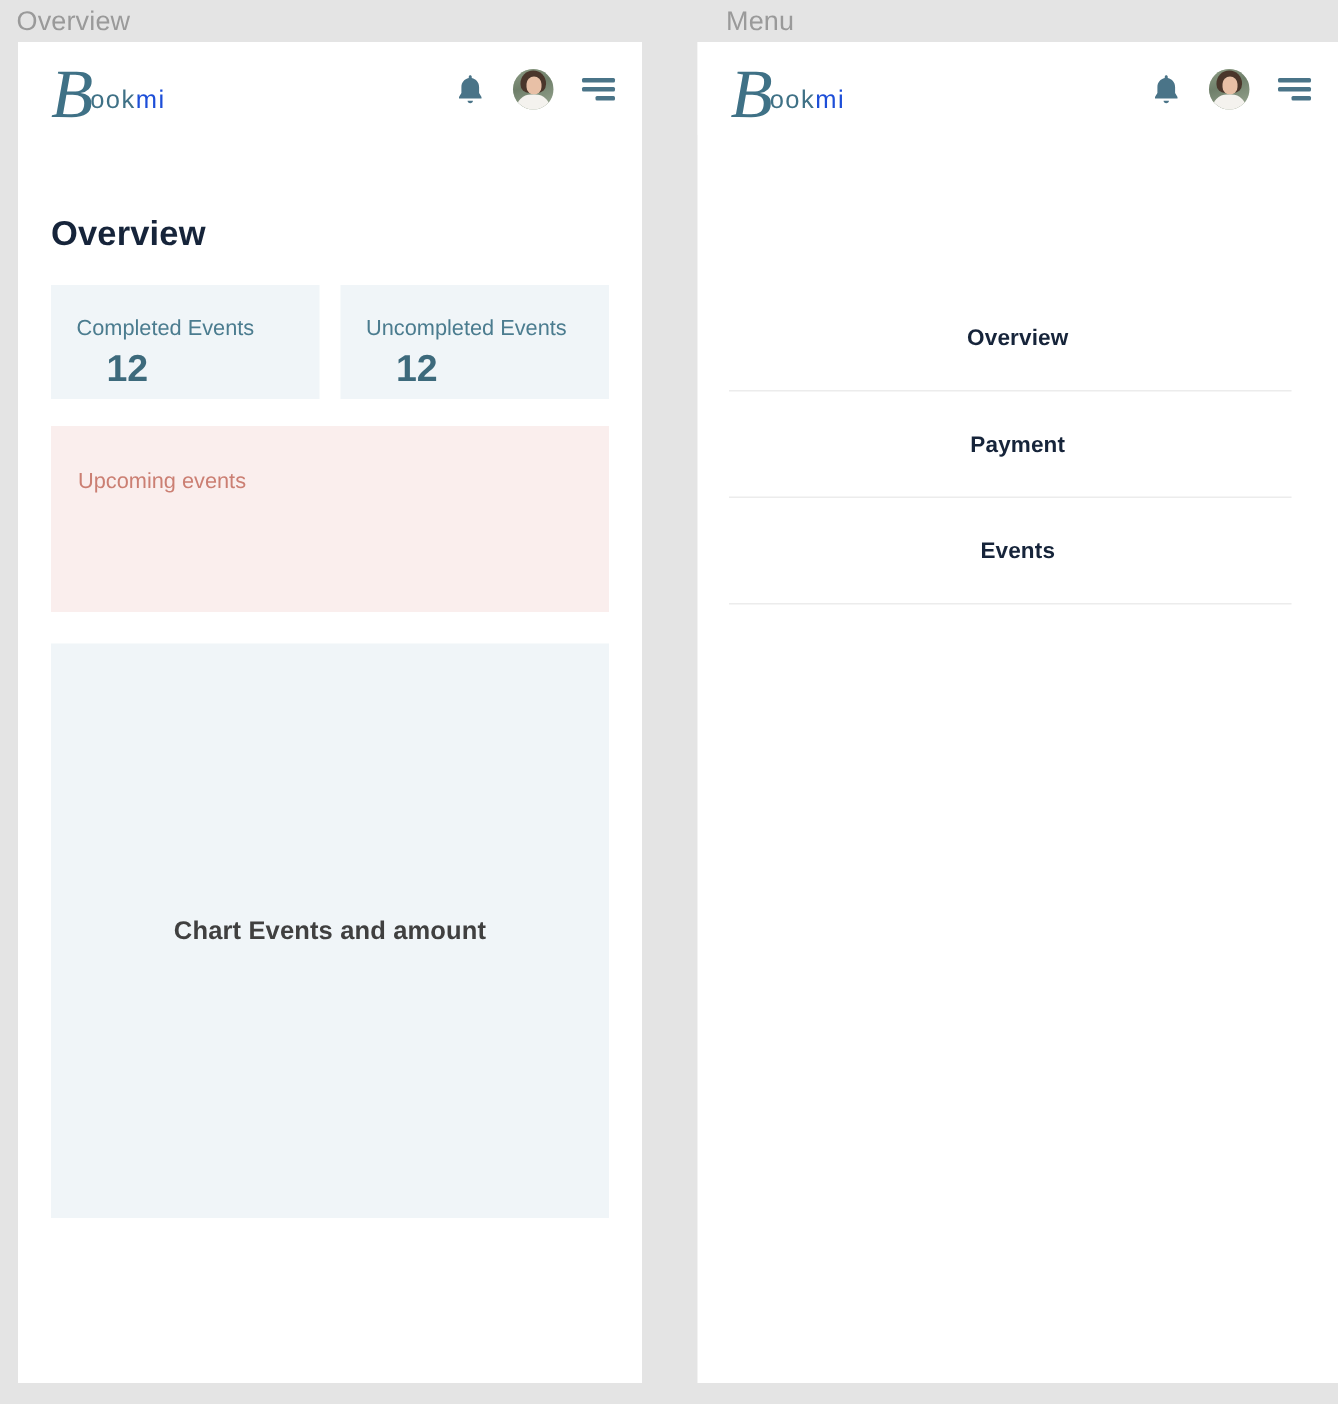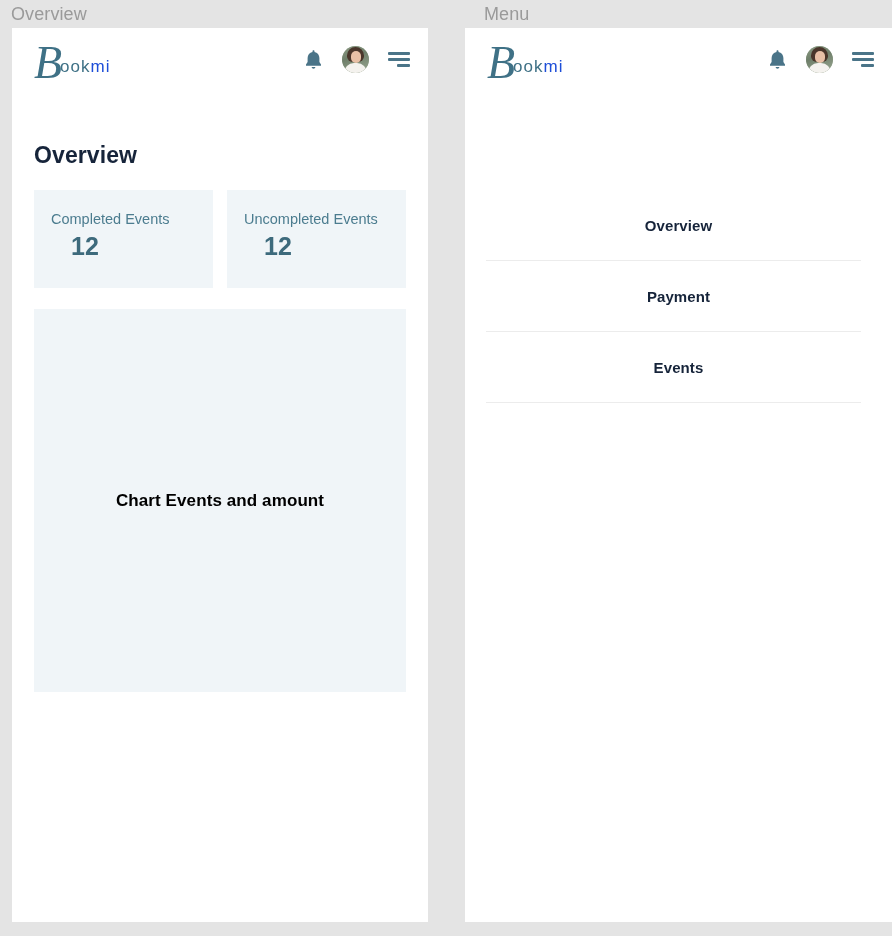--- a/index.html
+++ b/index.html
@@ -167,21 +167,21 @@
     letter-spacing: 0.1px;
   }
 
   .stat-row {
     display: flex;
     gap: 14px;
   }
   .stat-card {
     flex: 1;
     background: #f0f5f8;
-    height: 98px;
+    height: 76px;
     padding: 20px 17px 0 17px;
   }
   .stat-label {
     font-size: 14.5px;
     color: #4b7c8f;
     line-height: 18px;
     white-space: nowrap;
   }
   .stat-value {
     font-size: 25px;
@@ -208,21 +208,21 @@
     margin-top: 21px;
     background: #f0f5f8;
     height: 383px;
     display: flex;
     align-items: center;
     justify-content: center;
   }
   .chart-placeholder {
     font-size: 17px;
     font-weight: bold;
-    color: #000000;
+    color: #404040;
     letter-spacing: 0.1px;
   }
 
   
   .menu-body {
     padding-top: 100px;
   }
   .menu-item {
     position: relative;
     height: 71px;
@@ -302,20 +302,23 @@
           <div class="stat-value">12</div>
         </div>
 
         <div class="stat-card">
           <div class="stat-label">Uncompleted Events</div>
           <div class="stat-value">12</div>
         </div>
 
       </div>
 
+      <div class="upcoming-card">
+        <div class="upcoming-title">Upcoming events</div>
+      </div>
 
       <div class="chart-card">
         <div class="chart-placeholder">Chart Events and amount</div>
       </div>
 
     </div>
   </div>
 
   <div class="frame" id="frame-menu">
 

